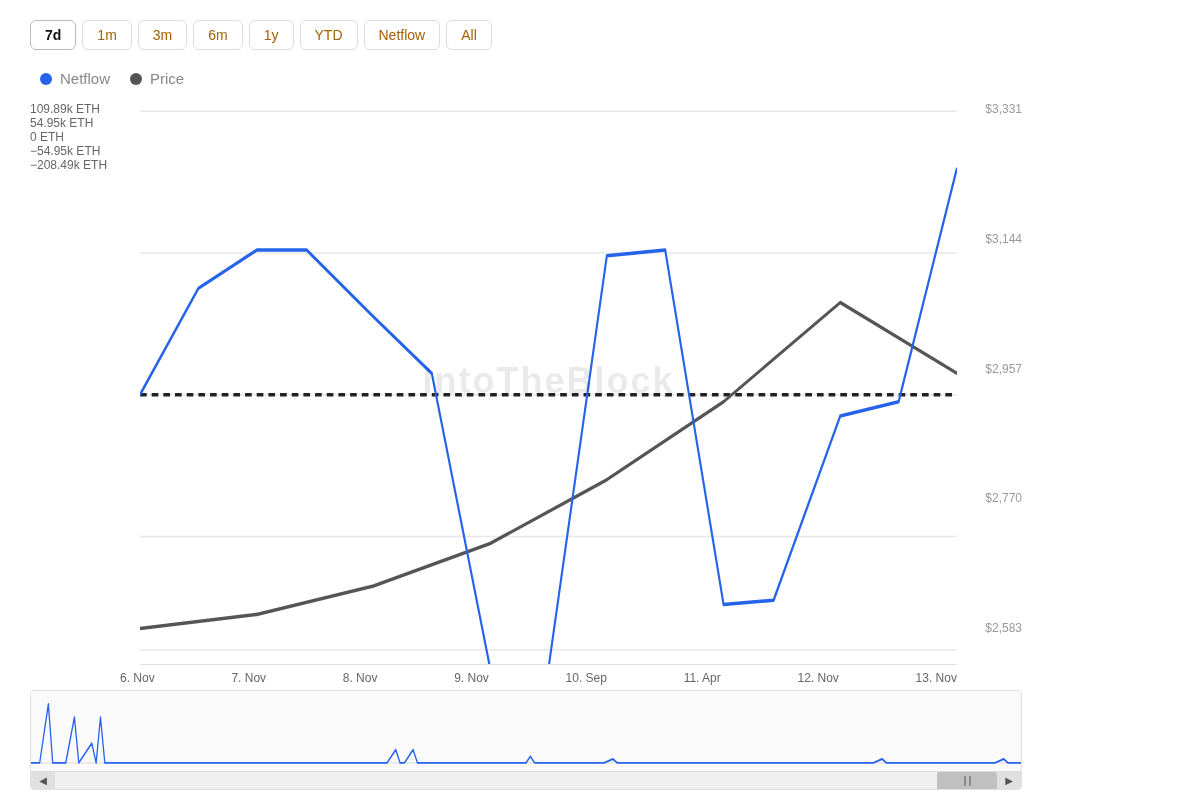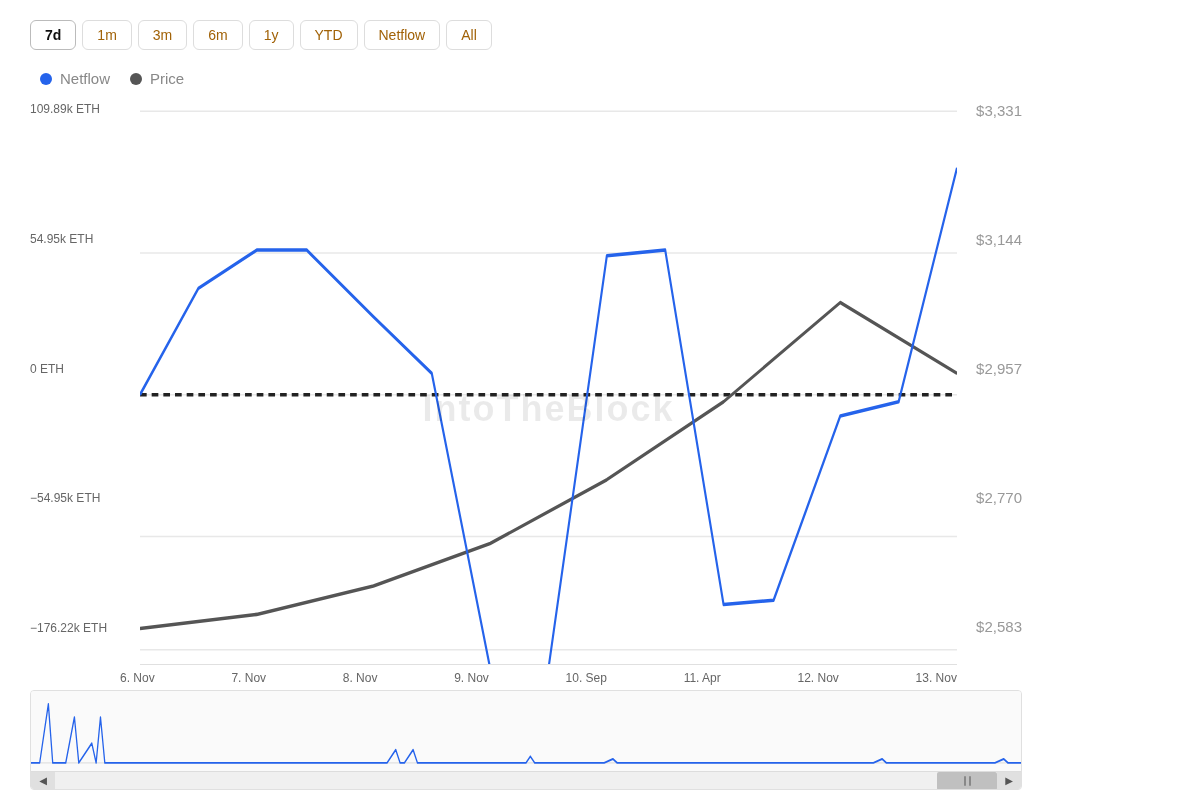--- a/index.html
+++ b/index.html
@@ -82,42 +82,42 @@
     .chart-main {
       display: flex;
       flex: 1;
       position: relative;
     }
 
     .y-axis-left {
       width: 110px;
       display: flex;
       flex-direction: column;
-      justify-content: space-between;
+      justify-content: flex-start;
       padding-bottom: 30px;
       padding-top: 5px;
     }
 
     .y-axis-left .tick {
       font-size: 12px;
       color: #666;
       text-align: left;
     }
 
     .y-axis-right {
       width: 65px;
       display: flex;
       flex-direction: column;
       justify-content: space-between;
       padding-bottom: 30px;
       padding-top: 5px;
     }
 
     .y-axis-right .tick {
-      font-size: 15px;
+      font-size: 12px;
       color: #999;
       text-align: right;
     }
 
     .chart-inner {
       flex: 1;
       position: relative;
       border-bottom: 1px solid #e0e0e0;
     }
 
@@ -217,21 +217,20 @@
       top: 50%;
       left: 50%;
       transform: translate(-50%, -50%);
       opacity: 0.08;
       font-size: 36px;
       font-weight: 700;
       color: #000;
       pointer-events: none;
       white-space: nowrap;
       letter-spacing: 2px;
-      margin-top: 28px;
     }
   </style>
 </head>
 <body>
 
 <div class="container">
 
   <div class="time-range">
     <button class="time-btn active">7d</button>
     <button class="time-btn">1m</button>
@@ -255,21 +254,21 @@
   </div>
 
   <div class="chart-wrapper">
     <div class="chart-main">
 
       <div class="y-axis-left">
         <span class="tick">109.89k ETH</span>
         <span class="tick">54.95k ETH</span>
         <span class="tick">0 ETH</span>
         <span class="tick">−54.95k ETH</span>
-        <span class="tick">−176.22k ETH</span>
+        <span class="tick">−208.49k ETH</span>
       </div>
 
       <div class="chart-inner">
         
         <div class="watermark">IntoTheBlock</div>
 
         <svg class="chart-svg" viewBox="0 0 980 400" preserveAspectRatio="none">
 
           <line x1="0" y1="10" x2="980" y2="10" stroke="#e8e8e8" stroke-width="1"></line>
           <line x1="0" y1="110" x2="980" y2="110" stroke="#e8e8e8" stroke-width="1"></line>

